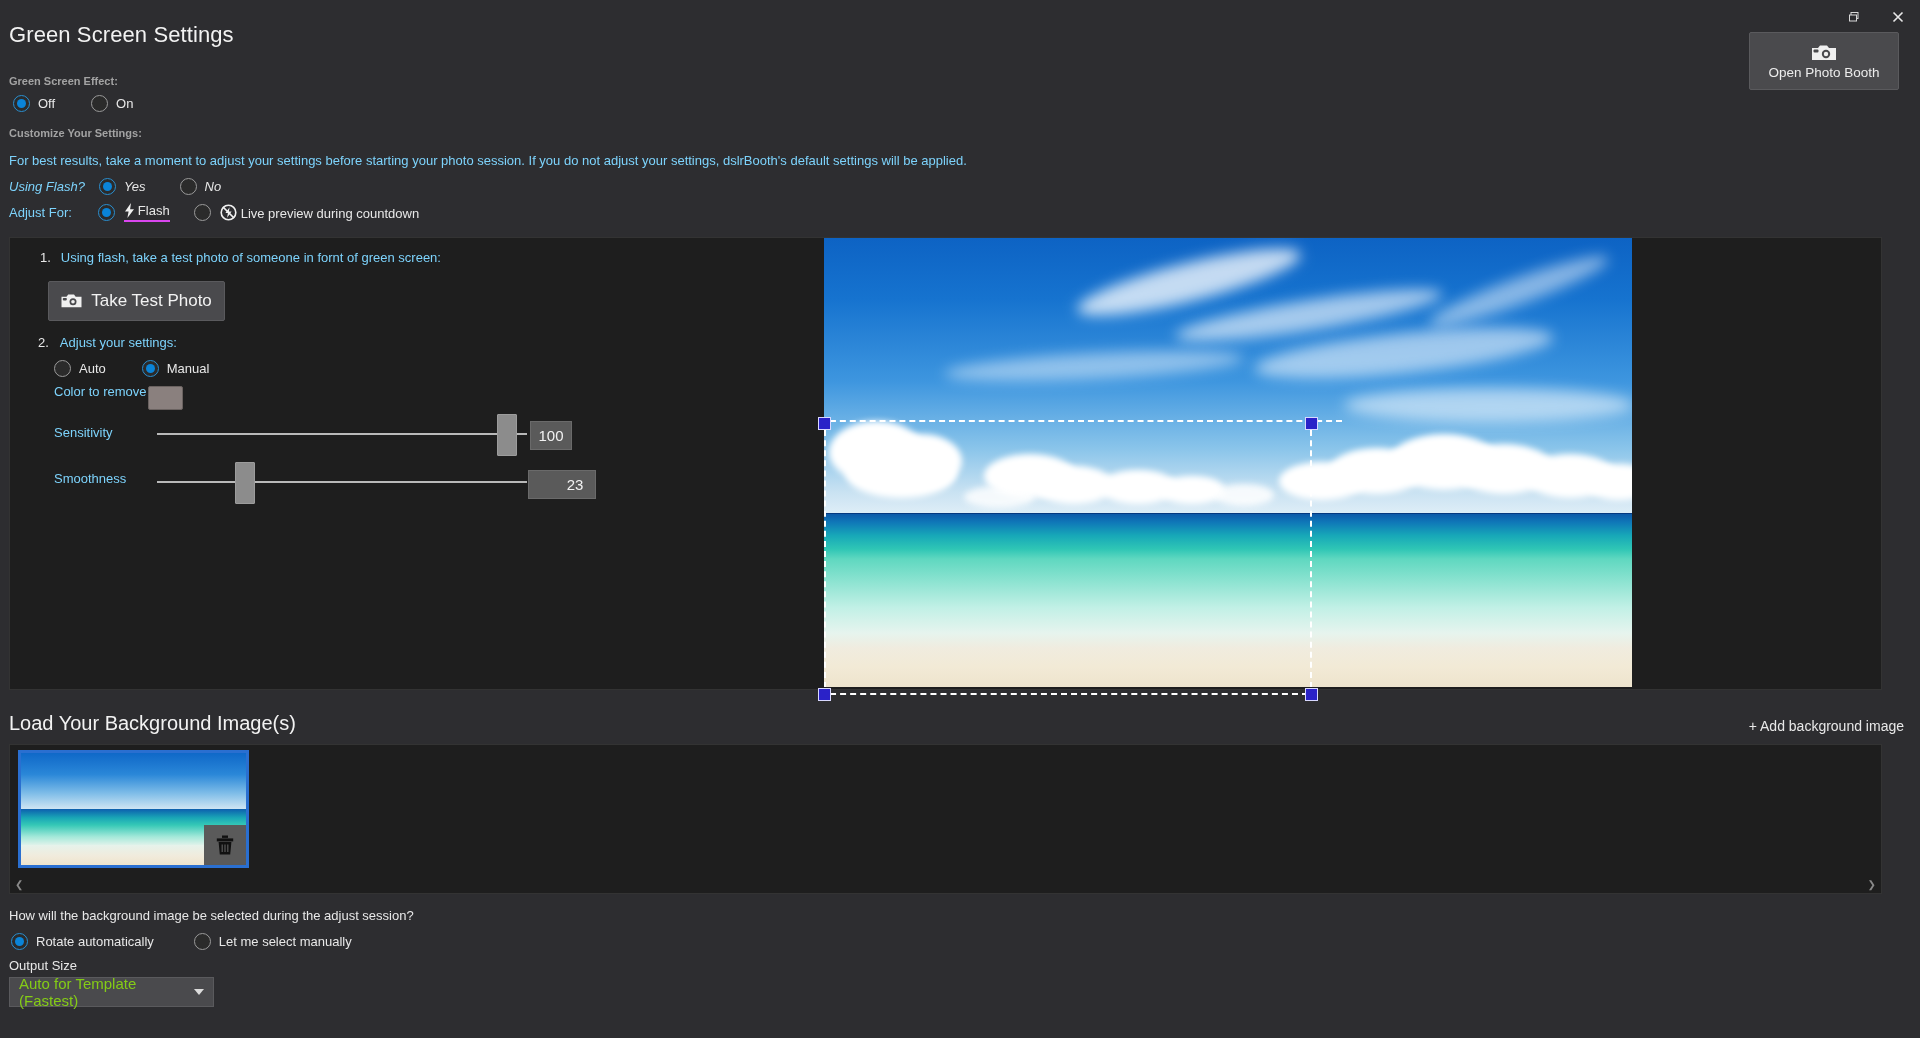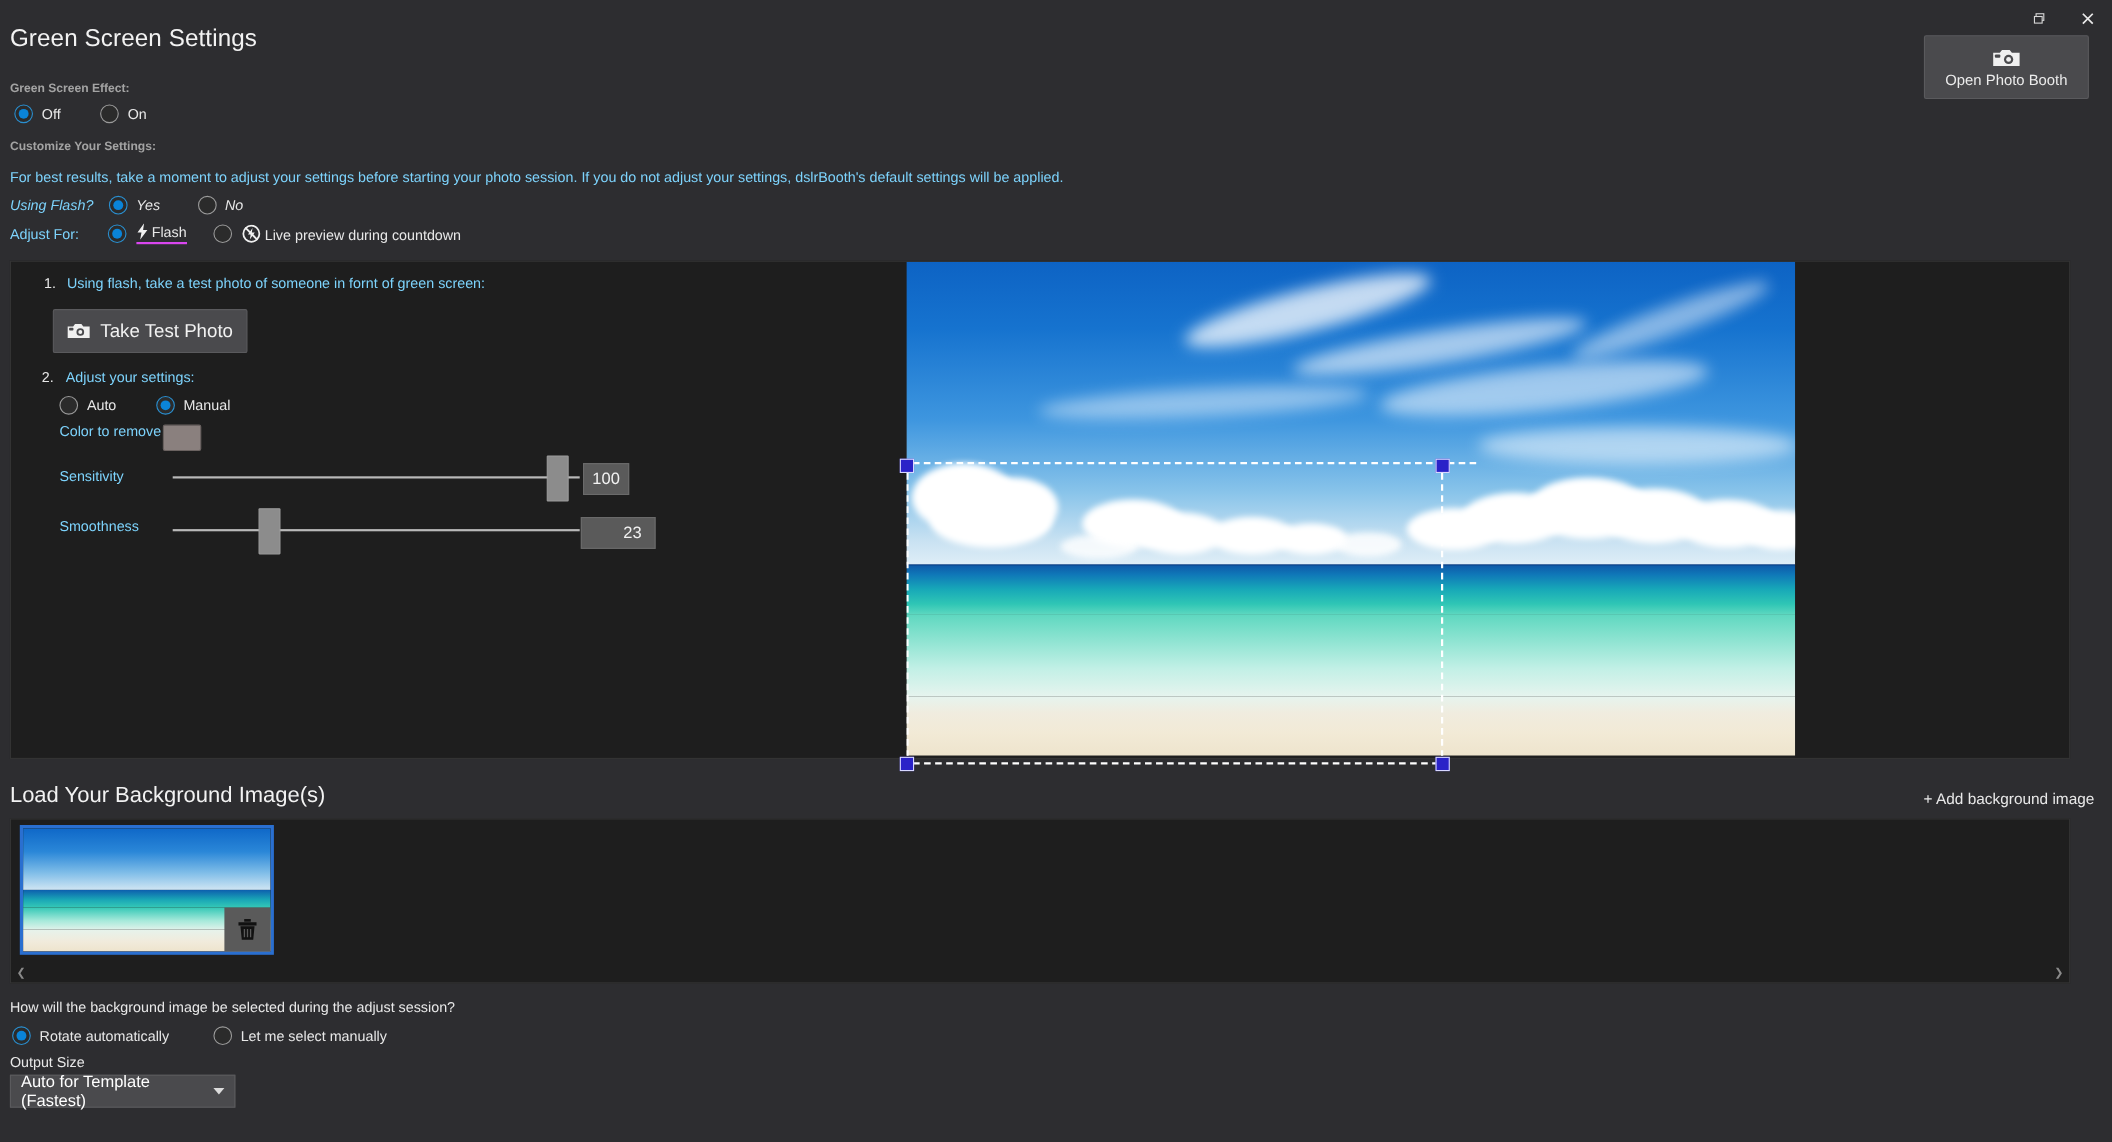--- a/index.html
+++ b/index.html
@@ -123,21 +123,21 @@
 
   
   .q-lbl{position:absolute;left:9px;top:908px;font-size:13px;color:#e8e8e8;}
   .out-lbl{position:absolute;left:9px;top:958px;font-size:13px;color:#e8e8e8;}
   .combo{
     position:absolute;left:9px;top:977px;width:205px;height:30px;
     background:#4a4a4d;border:1px solid #5a5a5d;
     display:flex;align-items:center;justify-content:space-between;padding:0 9px;box-sizing:border-box;
     cursor:default;
   }
-  .combo .ctext{font-size:15px;color:#ffffff;}
+  .combo .ctext{font-size:15px;color:#84cc16;}
   .caret{width:0;height:0;border-left:5px solid transparent;border-right:5px solid transparent;border-top:6px solid #dcdcdc;}
 </style>
 </head>
 <body>
 
 <div class="app">
 
   <div class="winbtns">
     <div class="winbtn">
       <svg width="12" height="12" viewBox="0 0 12 12">

